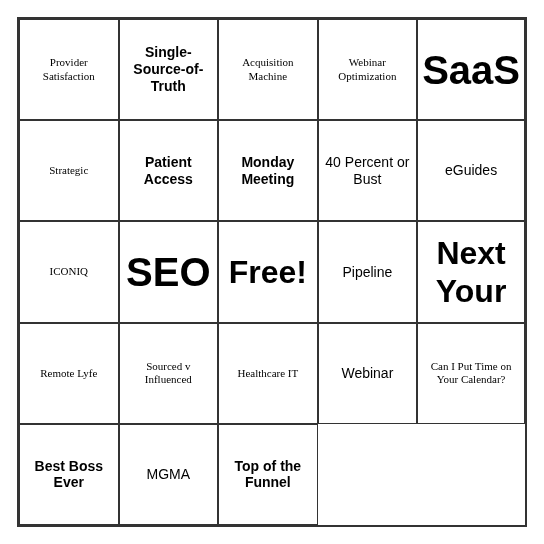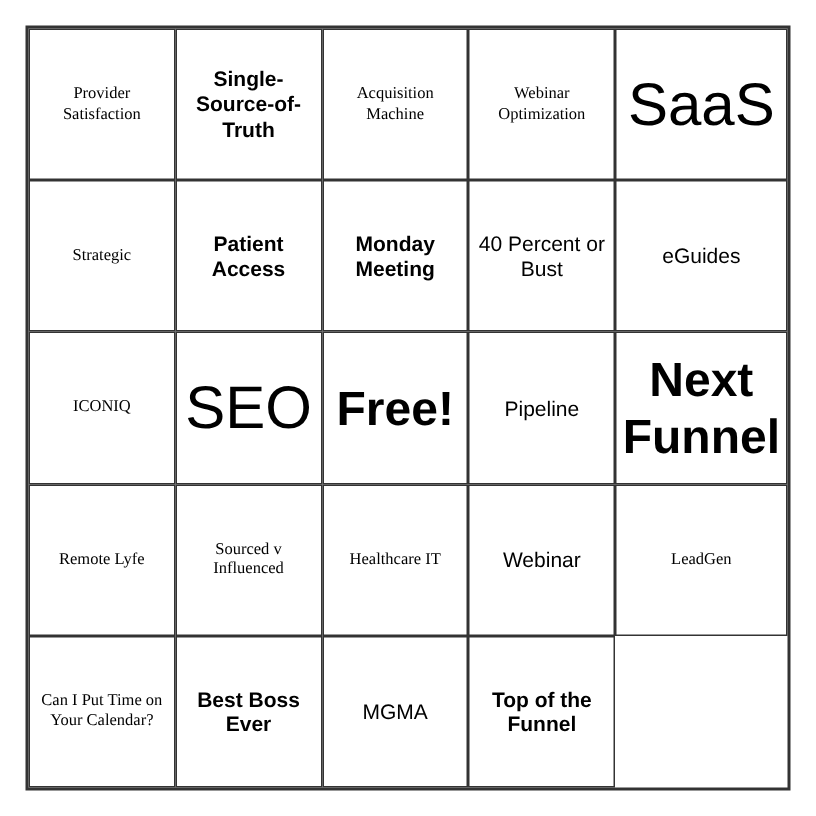--- a/index.html
+++ b/index.html
@@ -28,21 +28,21 @@
       padding: 4px;
       line-height: 1.2;
     }
     .bingo-cell span {
       display: block;
     }
     .size-small { font-size: 11px; font-family: Liberation Serif, serif; }
     .size-medium { font-size: 14px; }
     .size-large { font-size: 14px; font-weight: bold; }
     .size-xlarge { font-size: 32px; font-weight: bold; }
-    .size-xxlarge { font-size: 40px; font-weight: normal; }
+    .size-xxlarge { font-size: 40px; font-weight: bold; }
   </style>
 </head>
 <body>
 
 <div class="bingo-card">
 <div class="bingo-cell">
       <span class="size-small">Provider Satisfaction</span>
     </div>
     <div class="bingo-cell">
       <span class="size-large">Single-Source-of-Truth</span>
@@ -77,36 +77,33 @@
     <div class="bingo-cell">
       <span class="size-xxlarge">SEO</span>
     </div>
     <div class="bingo-cell">
       <span class="size-xlarge">Free!</span>
     </div>
     <div class="bingo-cell">
       <span class="size-medium">Pipeline</span>
     </div>
     <div class="bingo-cell">
-      <span class="size-xlarge">Next Funnel</span>
+      <span class="size-xlarge">Next Your</span>
     </div>
     <div class="bingo-cell">
       <span class="size-small">Remote Lyfe</span>
     </div>
     <div class="bingo-cell">
       <span class="size-small">Sourced v Influenced</span>
     </div>
     <div class="bingo-cell">
       <span class="size-small">Healthcare IT</span>
     </div>
     <div class="bingo-cell">
       <span class="size-medium">Webinar</span>
-    </div>
-    <div class="bingo-cell">
-      <span class="size-small">LeadGen</span>
     </div>
     <div class="bingo-cell">
       <span class="size-small">Can I Put Time on Your Calendar?</span>
     </div>
     <div class="bingo-cell">
       <span class="size-large">Best Boss Ever</span>
     </div>
     <div class="bingo-cell">
       <span class="size-medium">MGMA</span>
     </div>

